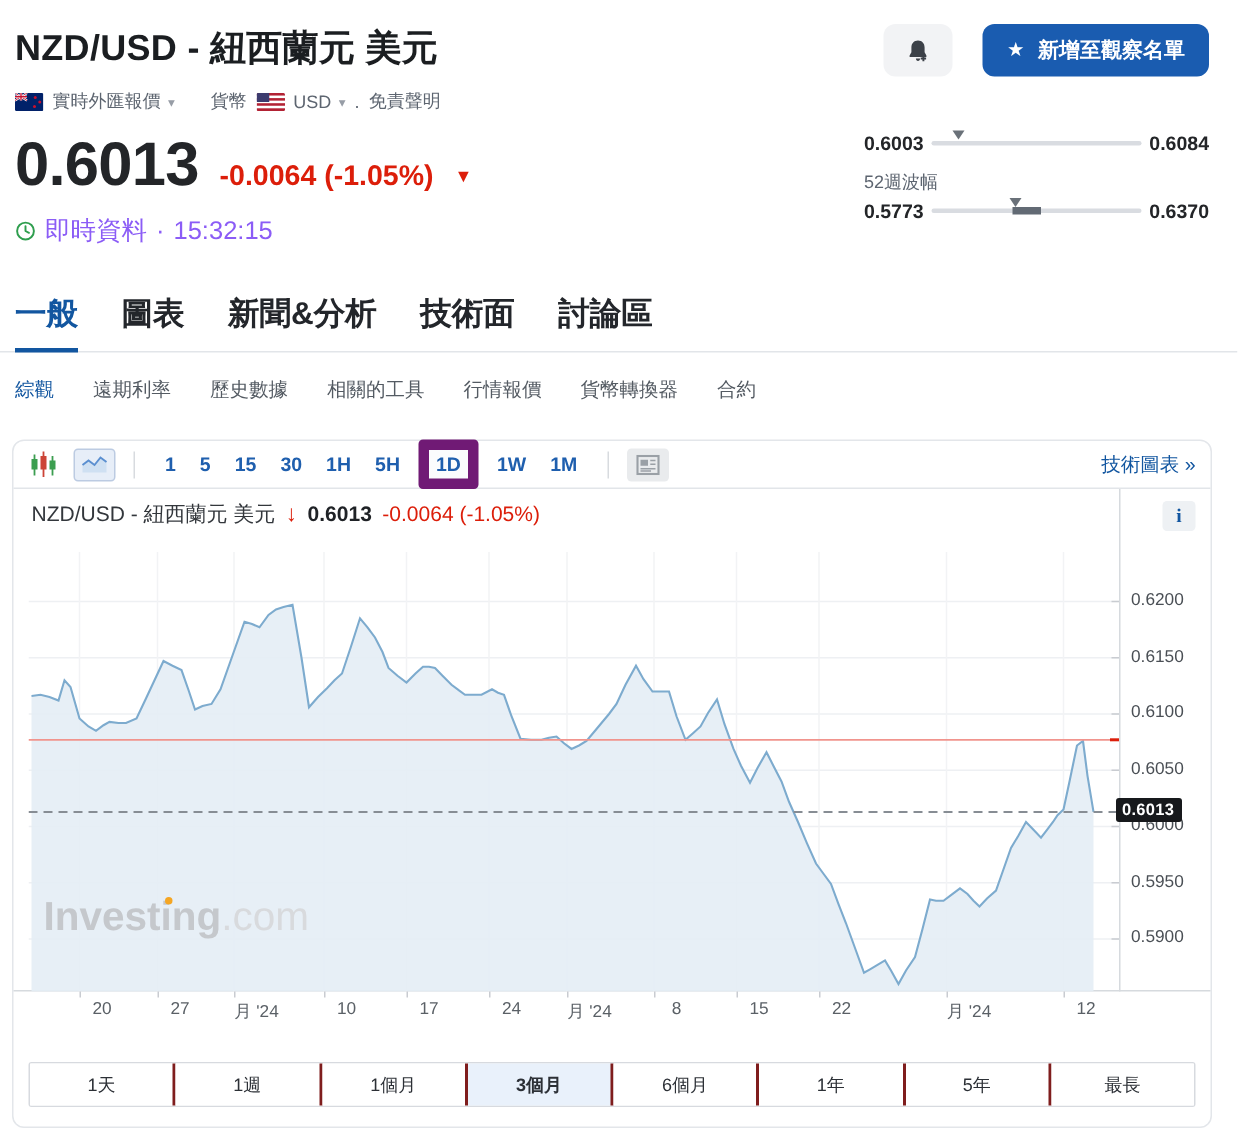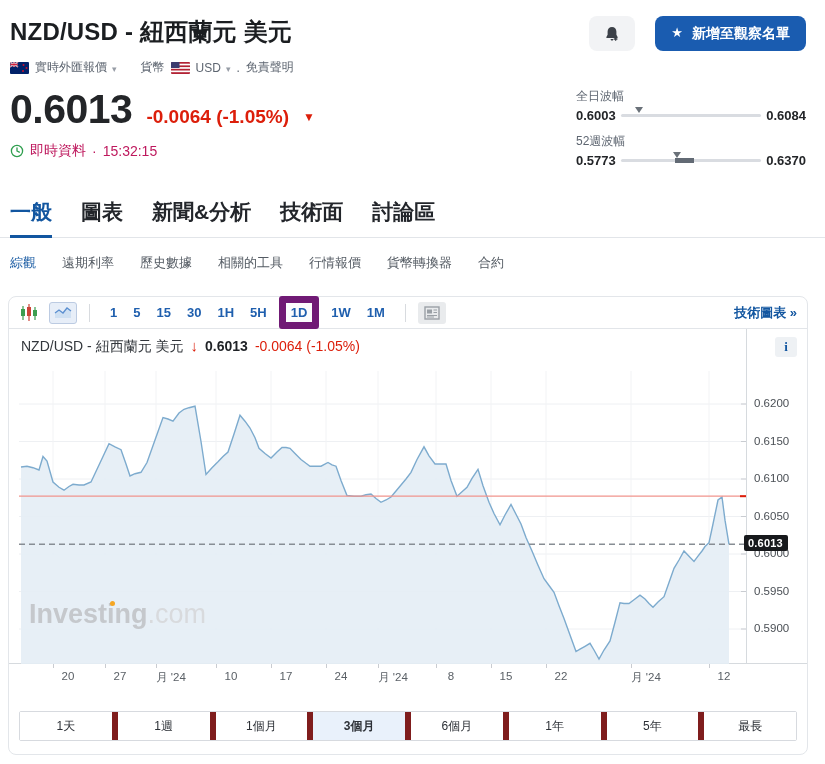--- a/index.html
+++ b/index.html
@@ -23,21 +23,21 @@
   .meta-row { display:flex; align-items:center; gap:6px; margin-top:8px; font-size:12px; color:#5d6570; }
   .meta-row .gap { width:12px; }
   .caret { font-size:9px; color:#979da6; position:relative; top:1px; }
   .flag { display:inline-block; border-radius:1px; overflow:hidden; line-height:0; }
 
   .price-row { display:flex; justify-content:space-between; align-items:flex-start; margin-top:10px; }
   .price-line { display:flex; align-items:baseline; gap:14px; }
   .big-price { font-size:41px; font-weight:700; color:#232528; letter-spacing:-.5px; }
   .change { font-size:19px; font-weight:700; color:#dc1e0a; }
   .change-arrow { font-size:12px; color:#dc1e0a; position:relative; top:-2px; }
-  .clock-row { display:flex; align-items:center; gap:6px; margin-top:9px; font-size:14px; color:#be185d; }
+  .clock-row { display:flex; align-items:center; gap:6px; margin-top:9px; font-size:17px; color:#8b5cf6; }
 
   .ranges { width:230px; margin-top:2px; }
   .range-label { font-size:12px; color:#5d6570; }
   .range-label + .range-grid { margin-top:3px; }
   .range-grid { display:flex; align-items:center; gap:5px; margin-bottom:10px; }
   .range-val { font-size:13px; font-weight:700; color:#232528; white-space:nowrap; }
   .track { position:relative; flex:1; height:3px; background:#d9dce1; border-radius:2px; }
   .marker { position:absolute; top:-7px; margin-left:-4px; width:0; height:0;
     border-left:4px solid transparent; border-right:4px solid transparent; border-top:6px solid #6a7179; }
   .w52-bar { position:absolute; top:-1px; height:5px; background:#626a74; }
@@ -53,21 +53,21 @@
 
   .panel { margin:24px 17px 0 8px; width:800px; border:1px solid #e3e6ea; border-radius:8px; background:#fff; }
   .toolbar { height:32px; display:flex; align-items:center; padding:0 10px; border-bottom:1px solid #e2e5e9; }
   .tool-btn { border:none; background:transparent; cursor:pointer; display:flex; align-items:center; justify-content:center; padding:0; }
   .tool-btn.boxed { background:#e7eef8; border:1px solid #bccbe2; border-radius:3px; width:28px; height:22px; margin-left:10px; }
   .tool-btn.news { background:#e9ebed; border-radius:3px; width:28px; height:22px; }
   .tool-sep { width:1px; height:18px; background:#d8dbdf; margin:0 12px; }
   .tf { font-size:13px; font-weight:700; color:#1f5fae; margin:0 8px; cursor:pointer; }
   .tf.active { border:7px solid #701a75; background:#fbfcfd; border-radius:3px; padding:2px 5px; margin:0 4px; }
   .toolbar .spacer { flex:1; }
-  .tech-link { font-size:13px; font-weight:700; color:#1256a0; cursor:pointer; white-space:nowrap; }
+  .tech-link { font-size:13px; font-weight:400; color:#1256a0; cursor:pointer; white-space:nowrap; }
 
   .chart-box { position:relative; height:335px; border-bottom:1px solid #d6dade; cursor:crosshair; }
   .chart-header { position:absolute; left:12px; top:8px; display:flex; align-items:baseline; gap:7px; font-size:14px; z-index:3; }
   .ch-title { color:#33373c; }
   .ch-arrow { color:#dc1e0a; font-weight:700; font-size:15px; }
   .ch-price { font-weight:700; color:#1f2226; }
   .ch-change { color:#dc1e0a; }
   .info-btn { position:absolute; right:10px; top:8px; width:22px; height:20px; background:#eef1f4; border:none;
     border-radius:3px; color:#1256a0; font-weight:700; font-size:13px; font-family:"Liberation Serif","DejaVu Serif",serif;
     cursor:pointer; z-index:3; }
@@ -79,21 +79,21 @@
   .watermark { position:absolute; left:20px; top:270px; font-size:27px; font-weight:700; color:#c5c8cc; z-index:1; }
   .watermark .suffix { font-weight:400; color:#d8dadd; }
   .watermark .dot { position:absolute; left:81px; top:2px; width:5px; height:5px; border-radius:50%; background:#f5a623; }
 
   .x-labels { position:relative; height:24px; }
   .x-label { position:absolute; top:6px; transform:translateX(-50%); font-size:11.5px; color:#5a6066; white-space:nowrap;margin-left:15px; }
   .x-tick { position:absolute; top:0; width:1px; height:4px; background:#c9ccd1; }
 
   .range-buttons { display:flex; margin:23px 10px 13px 10px; border:1px solid #d7dadf; border-radius:2px; height:30px; }
   .rb { flex:1; display:flex; align-items:center; justify-content:center; font-size:12px; color:#2c3036;
-    background:#fff; border:none; border-right:6px solid #7f1d1d; cursor:pointer; font-family:inherit; }
+    background:#fff; border:none; border-right:2px solid #7f1d1d; cursor:pointer; font-family:inherit; }
   .rb:last-child { border-right:none; }
   .rb.active { background:#e9f1fb; font-weight:700; }
 </style>
 </head>
 <body>
 
 <div class="header">
   <div class="header-top">
     <h1 class="page-title">NZD/USD - 紐西蘭元 美元</h1>
     <div class="header-actions">
@@ -167,21 +167,20 @@
               <path d="M7 7V3.8M7 7l2.3 1.2" stroke="#2f9e4e" stroke-width="1.3" fill="none" stroke-linecap="round"></path>
             </svg>
         </span>
         <span>即時資料</span>
         <span>·</span>
         <span>15:32:15</span>
       </div>
     </div>
 
     <div class="ranges">
-      <div class="range-label">全日波幅</div>
       <div class="range-grid">
         <span class="range-val">0.6003</span>
         <div class="track">
           <div class="marker" id="day-marker" style="left: 13%;"></div>
         </div>
         <span class="range-val">0.6084</span>
       </div>
       <div class="range-label">52週波幅</div>
       <div class="range-grid" style="margin-bottom:0">
         <span class="range-val">0.5773</span>

